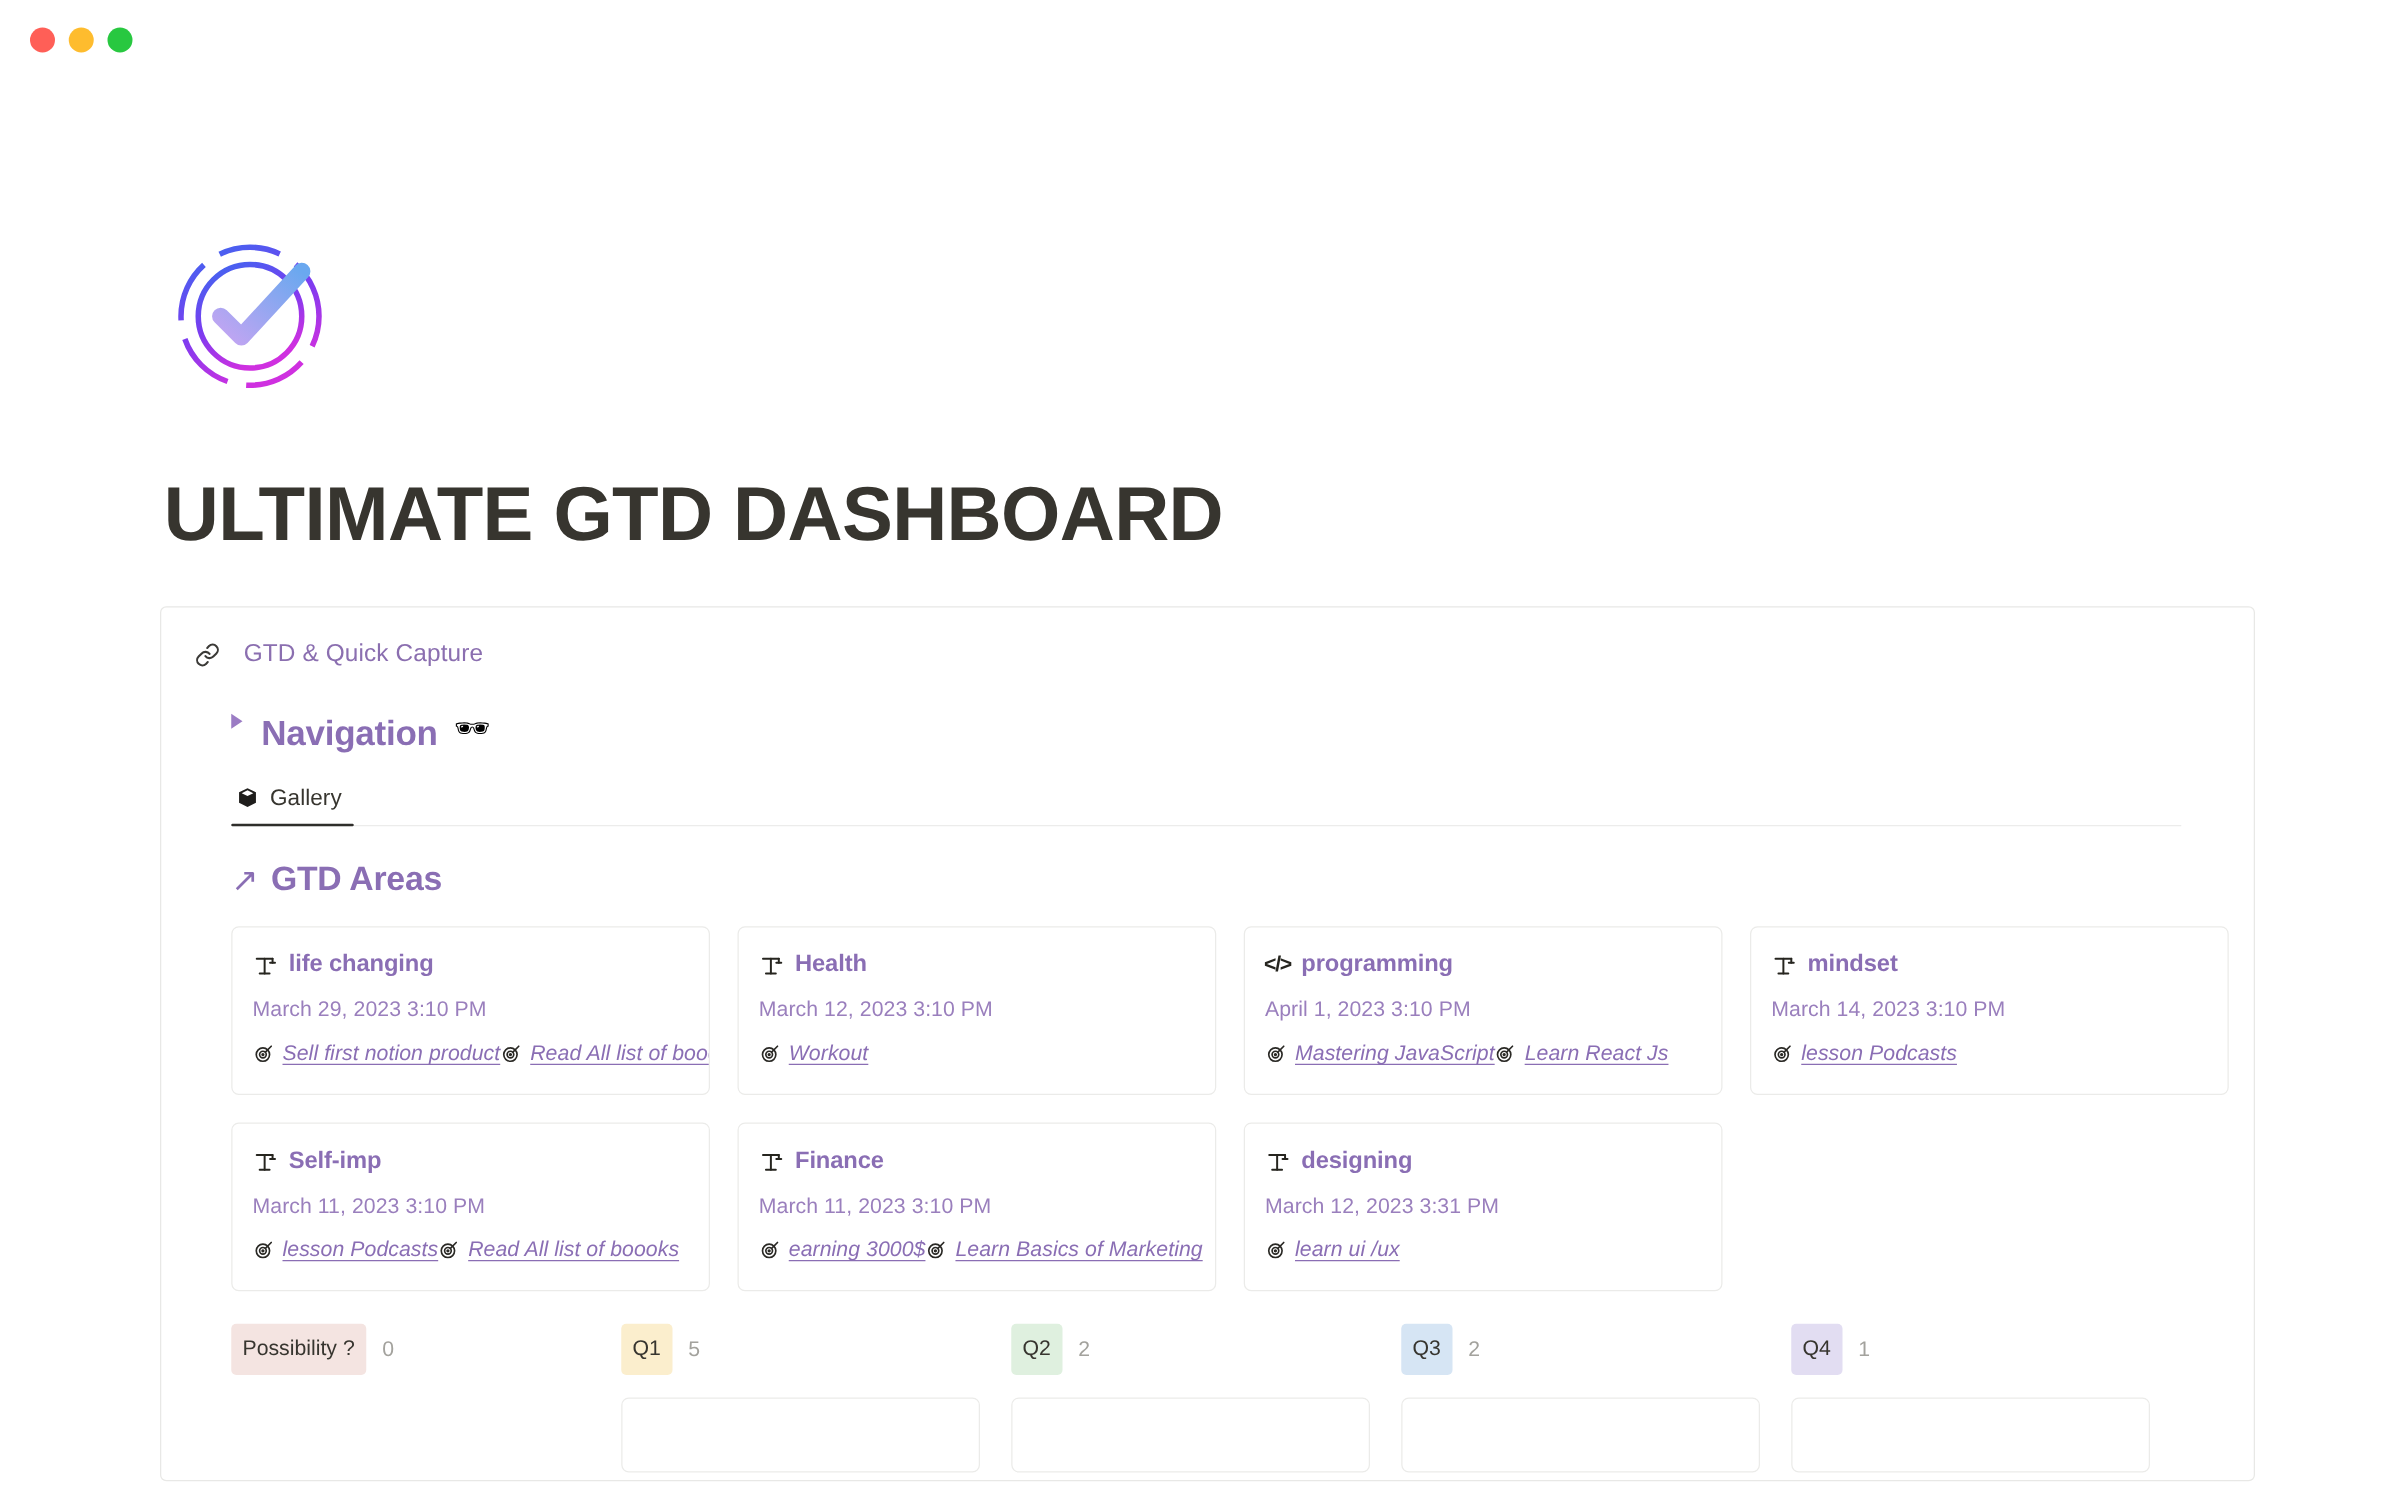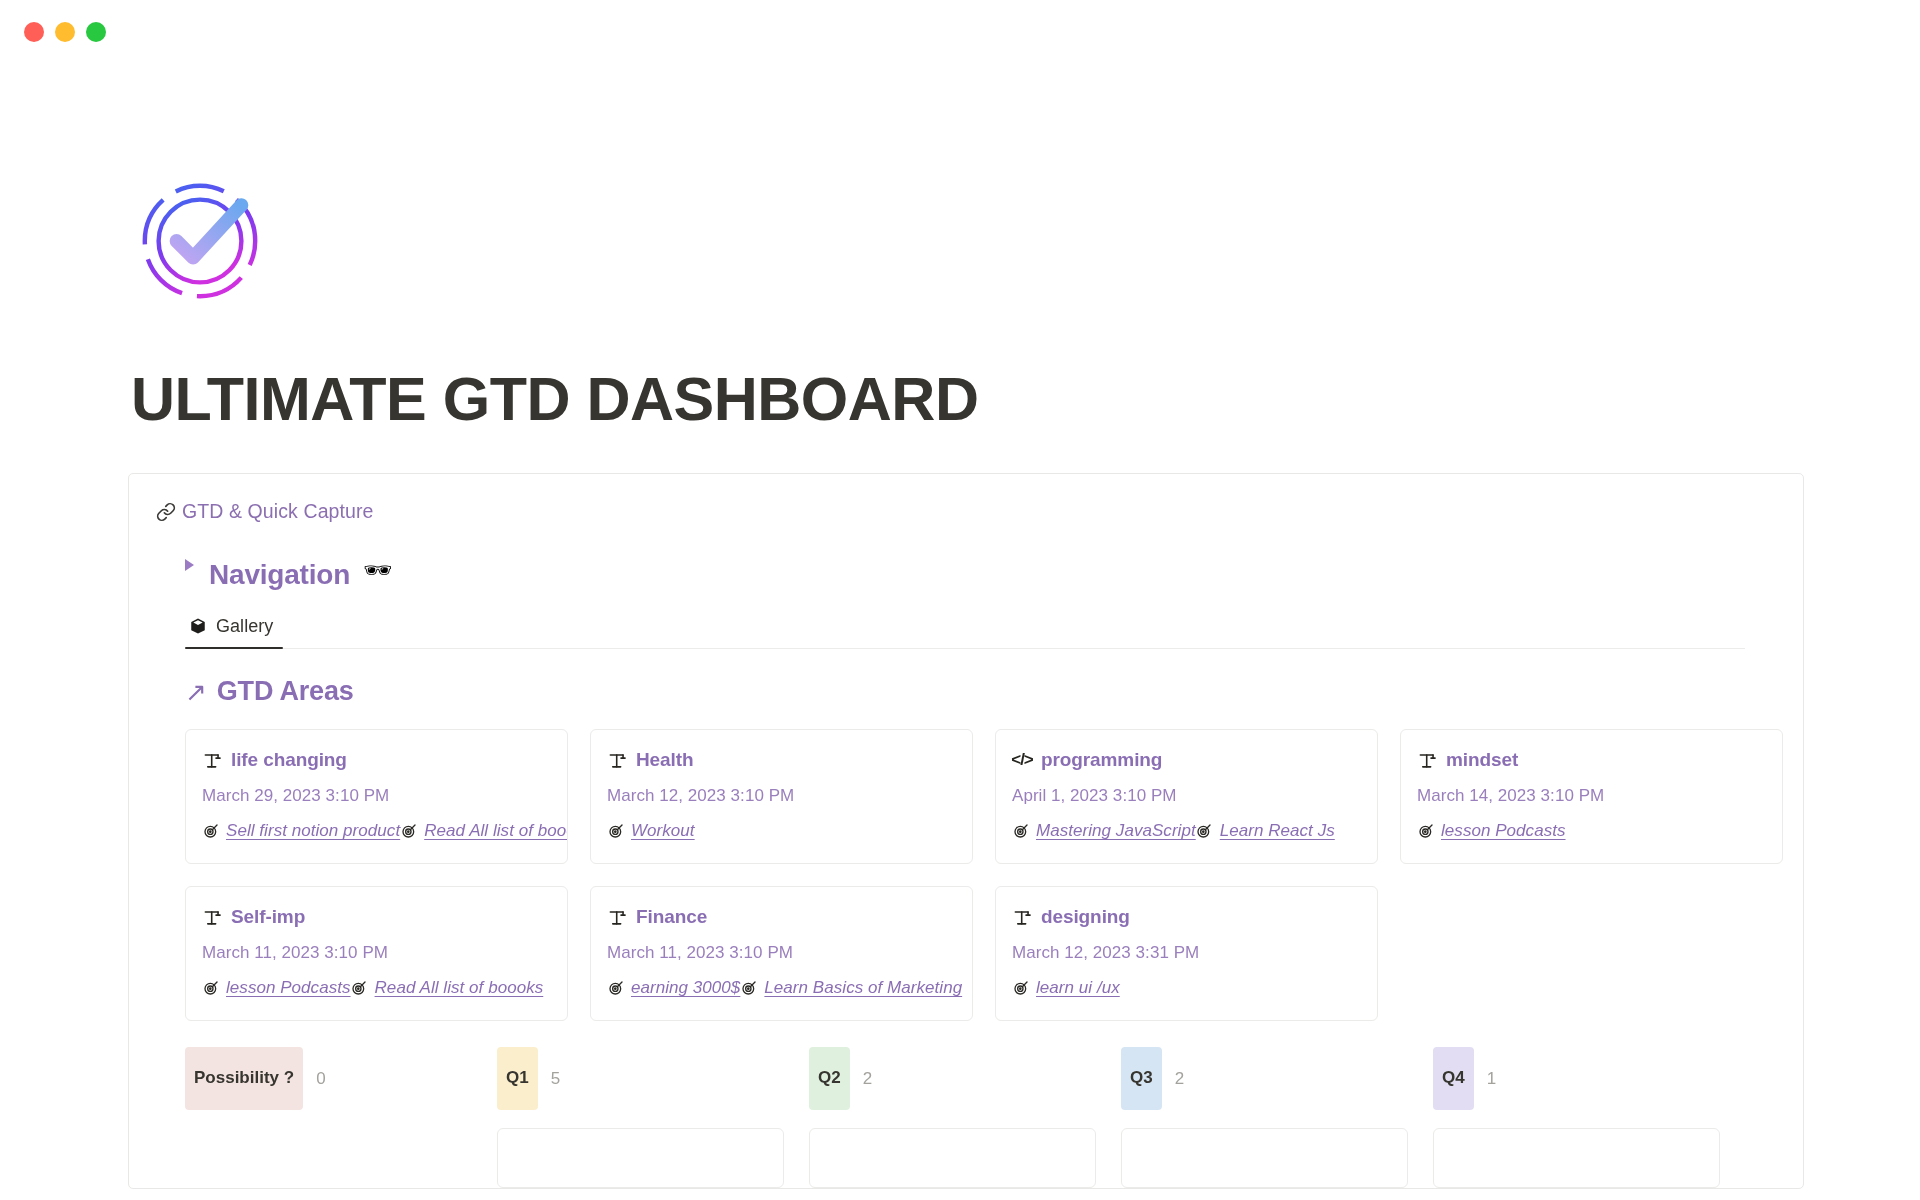--- a/index.html
+++ b/index.html
@@ -29,21 +29,21 @@
     border-radius: 50%;
     display: block;
   }
   .tl-close    { background: #ff5f57; }
   .tl-minimize { background: #febc2e; }
   .tl-zoom     { background: #28c840; }
 
   
   .page {
     position: absolute;
-    top: 52px; left: 0;
+    top: 64px; left: 0;
     width: 1920px;
     height: 1136px;
     background: #ffffff;
   }
 
   .page-inner {
     padding-left: 131px;
     padding-top: 120px;
   }
 
@@ -74,21 +74,21 @@
     border-radius: 5px;
     background: #ffffff;
     padding: 26px 0 0 0;
     min-height: 700px;
   }
 
   
   .link-row {
     display: flex;
     align-items: center;
-    gap: 5px;
+    gap: 18px;
     padding-left: 26px;
     margin-bottom: 36px;
   }
   .link-icon {
     width: 22px; height: 22px;
     display: inline-flex;
     align-items: center;
     justify-content: center;
     color: #3b3a37;
     flex: 0 0 auto;
@@ -286,24 +286,24 @@
     flex-direction: column;
     gap: 14px;
   }
   .quarter-head {
     display: flex;
     align-items: center;
     gap: 13px;
   }
   .q-badge {
     display: inline-block;
-    padding: 20px 9px;
+    padding: 9px 9px;
     border-radius: 4px;
     font-size: 17px;
-    font-weight: 700;
+    font-weight: 400;
     color: #37352f;
     line-height: 1.35;
     white-space: nowrap;
     text-align: center;
   }
   .q-count {
     font-size: 17px;
     color: #a3a29d;
   }
   .q-placeholder {

